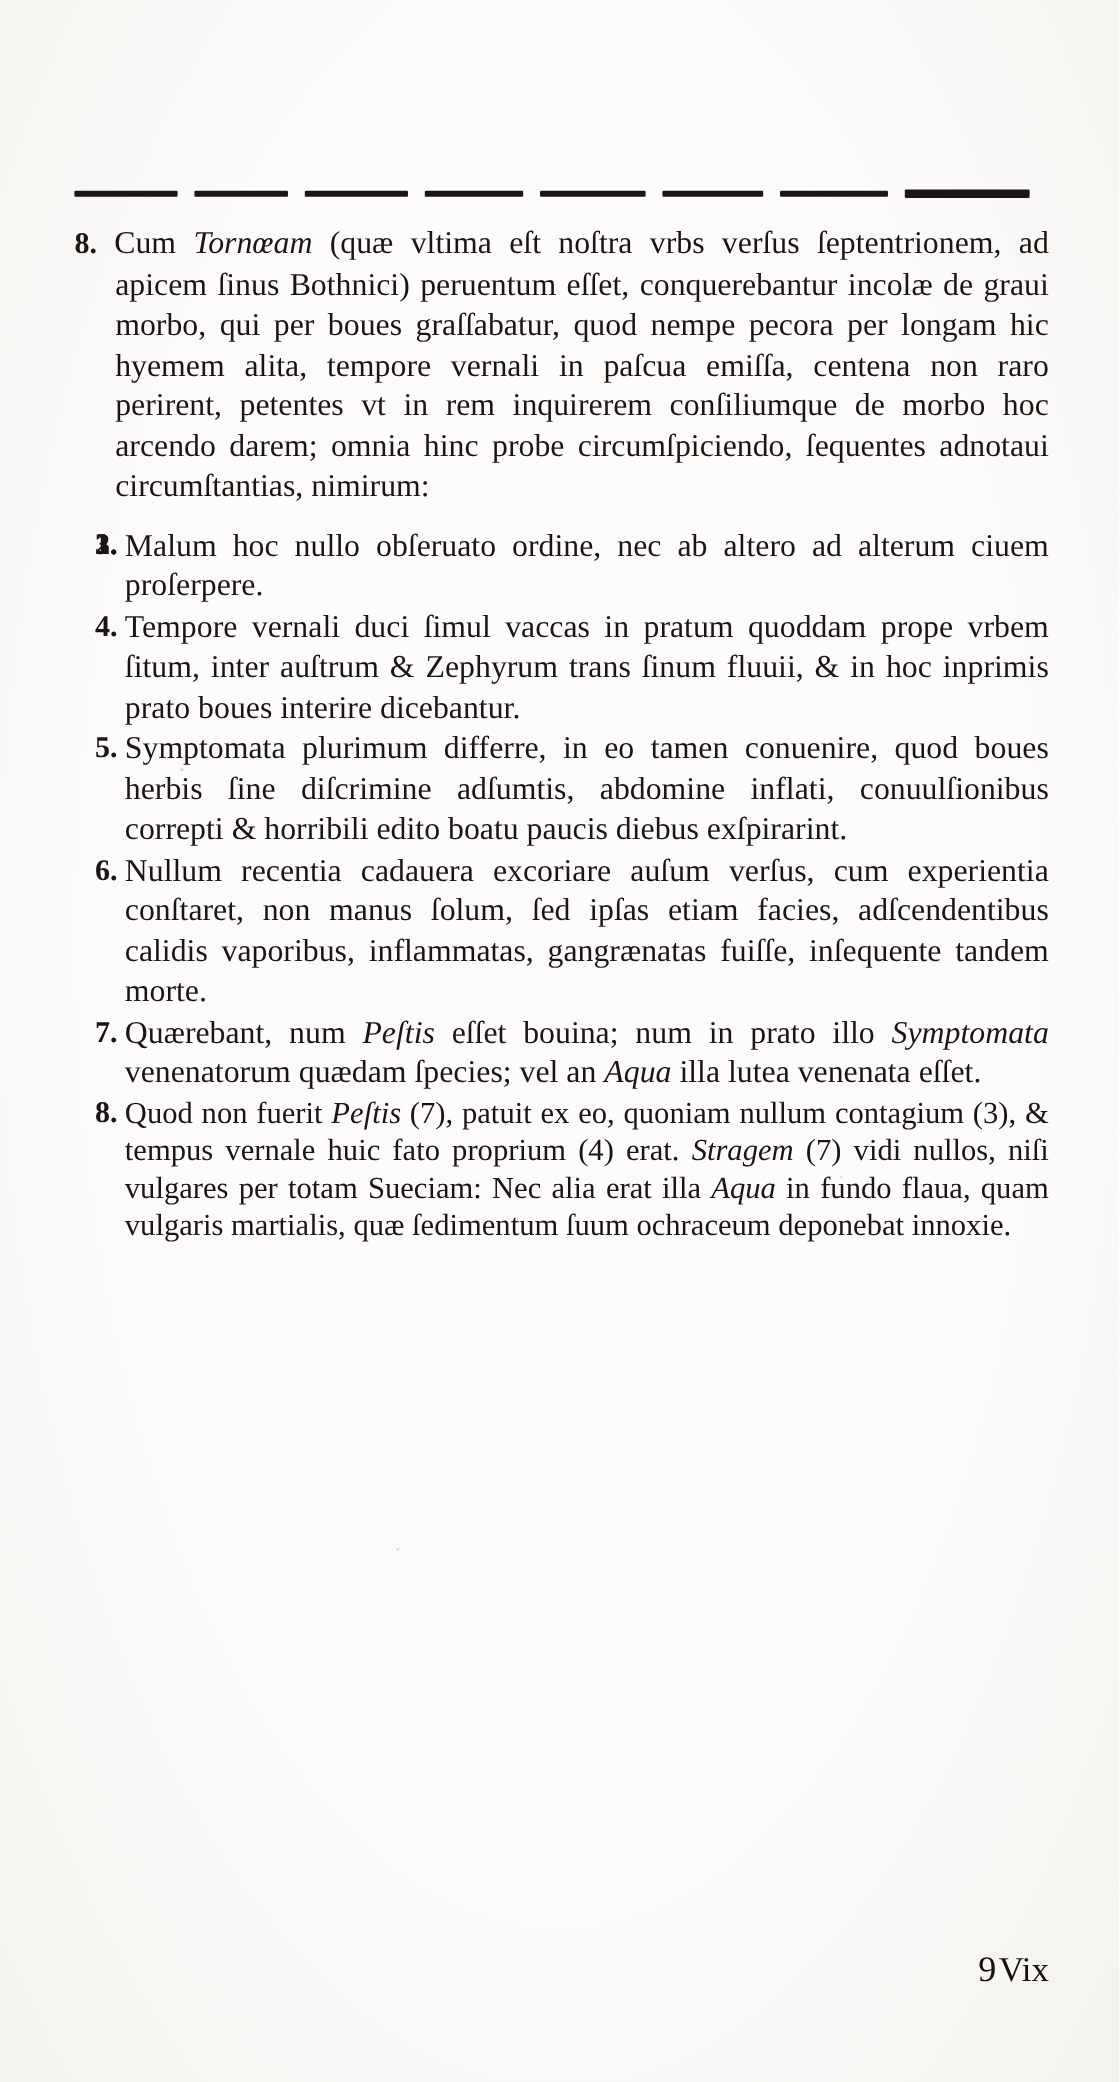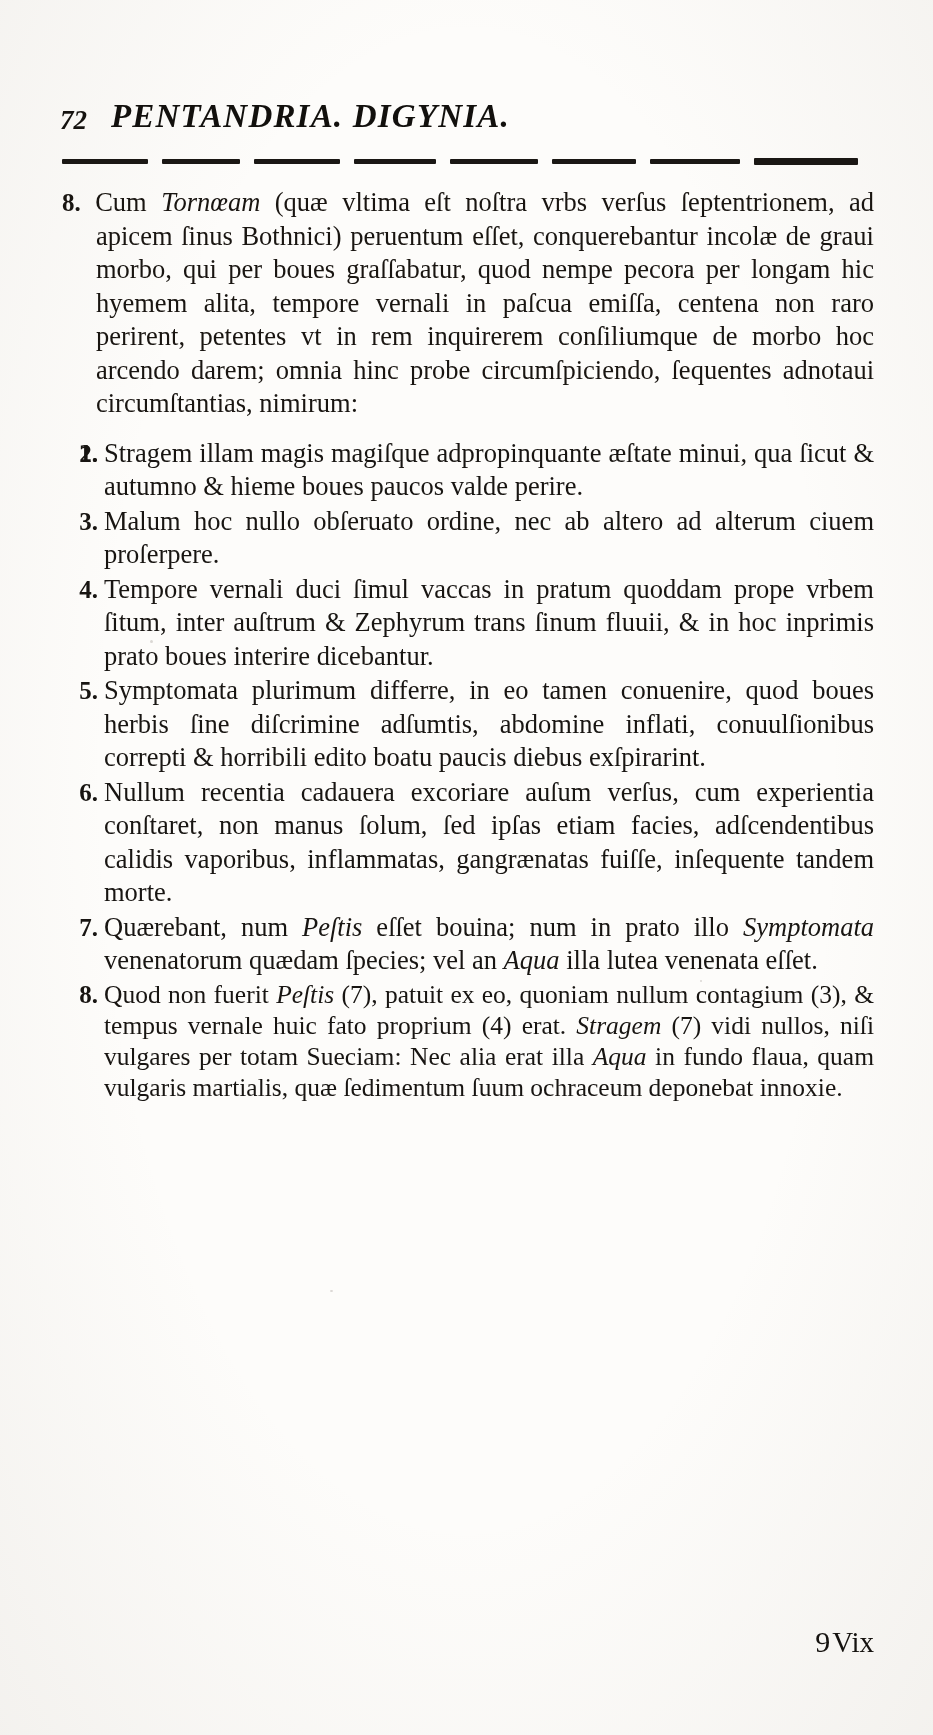--- a/index.html
+++ b/index.html
@@ -155,24 +155,20 @@
     background: rgba(60,50,40,0.18);
     border-radius: 50%;
     pointer-events: none;
   }
 </style>
 </head>
 <body>
 
 <div class="page">
 
-  <div class="header">
-    <span class="folio">72</span>
-    <span class="running-title">PENTANDRIA. DIGYNIA.</span>
-  </div>
 
   <div class="rule">
     <i></i>
       <i></i>
       <i></i>
       <i></i>
       <i></i>
       <i></i>
       <i></i>
       <i></i>
@@ -184,21 +180,20 @@
       <span class="num">8.</span>
       <span>Cum <i>Tornœam</i> (quæ vltima eſt noſtra vrbs verſus ſeptentrionem, ad apicem ſinus Bothnici) peruentum eſſet, conquerebantur incolæ de graui morbo, qui per boues graſſabatur, quod nempe pecora per longam hic hyemem alita, tempore vernali in paſcua emiſſa, centena non raro perirent, petentes vt in rem inquirerem conſiliumque de morbo hoc arcendo darem; omnia hinc probe circumſpiciendo, ſequentes adnotaui circumſtantias, nimirum:</span>
     </p>
 
     <ol class="enum-list">
       <li class="enum-item">
         <span class="enum-num">1.</span>
       </li>
       <li class="enum-item">
         <span class="enum-num">2.</span>
-        <span>Stragem illam magis magiſque adpropinquante æſtate minui, qua ſicut &amp; autumno &amp; hieme boues paucos valde perire.</span>
       </li>
       <li class="enum-item">
         <span class="enum-num">3.</span>
         <span>Malum hoc nullo obſeruato ordine, nec ab altero ad alterum ciuem proſerpere.</span>
       </li>
       <li class="enum-item">
         <span class="enum-num">4.</span>
         <span>Tempore vernali duci ſimul vaccas in pratum quoddam prope vrbem ſitum, inter auſtrum &amp; Zephyrum trans ſinum fluuii, &amp; in hoc inprimis prato boues interire dicebantur.</span>
       </li>
       <li class="enum-item">

